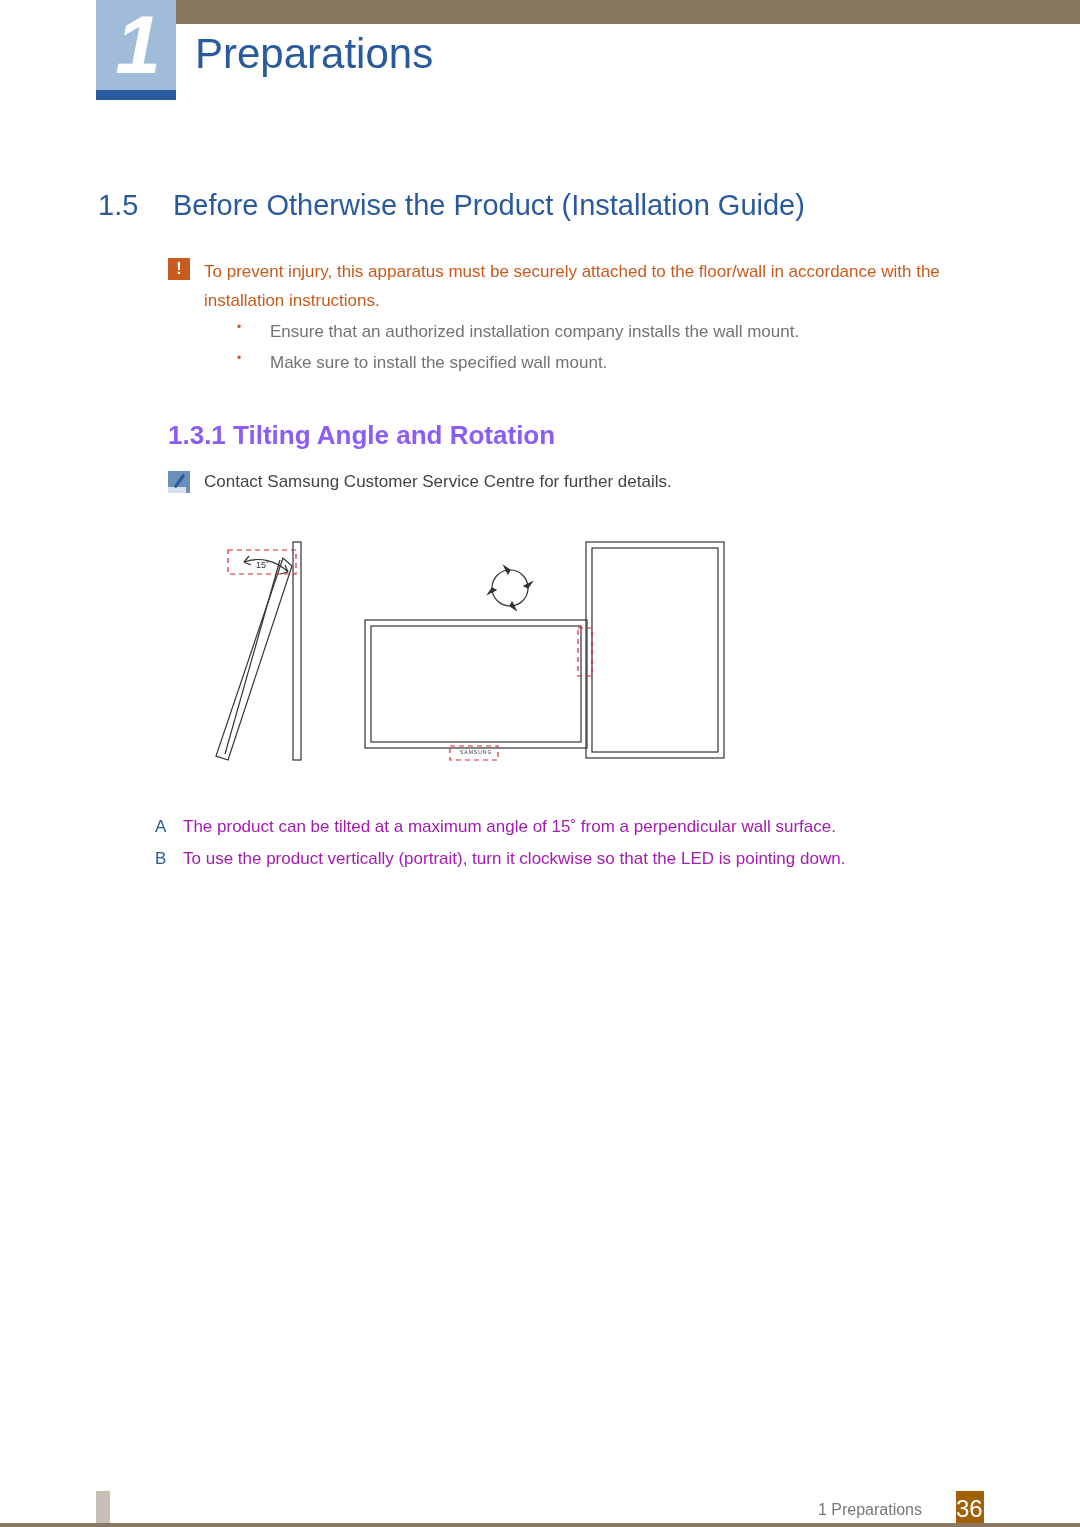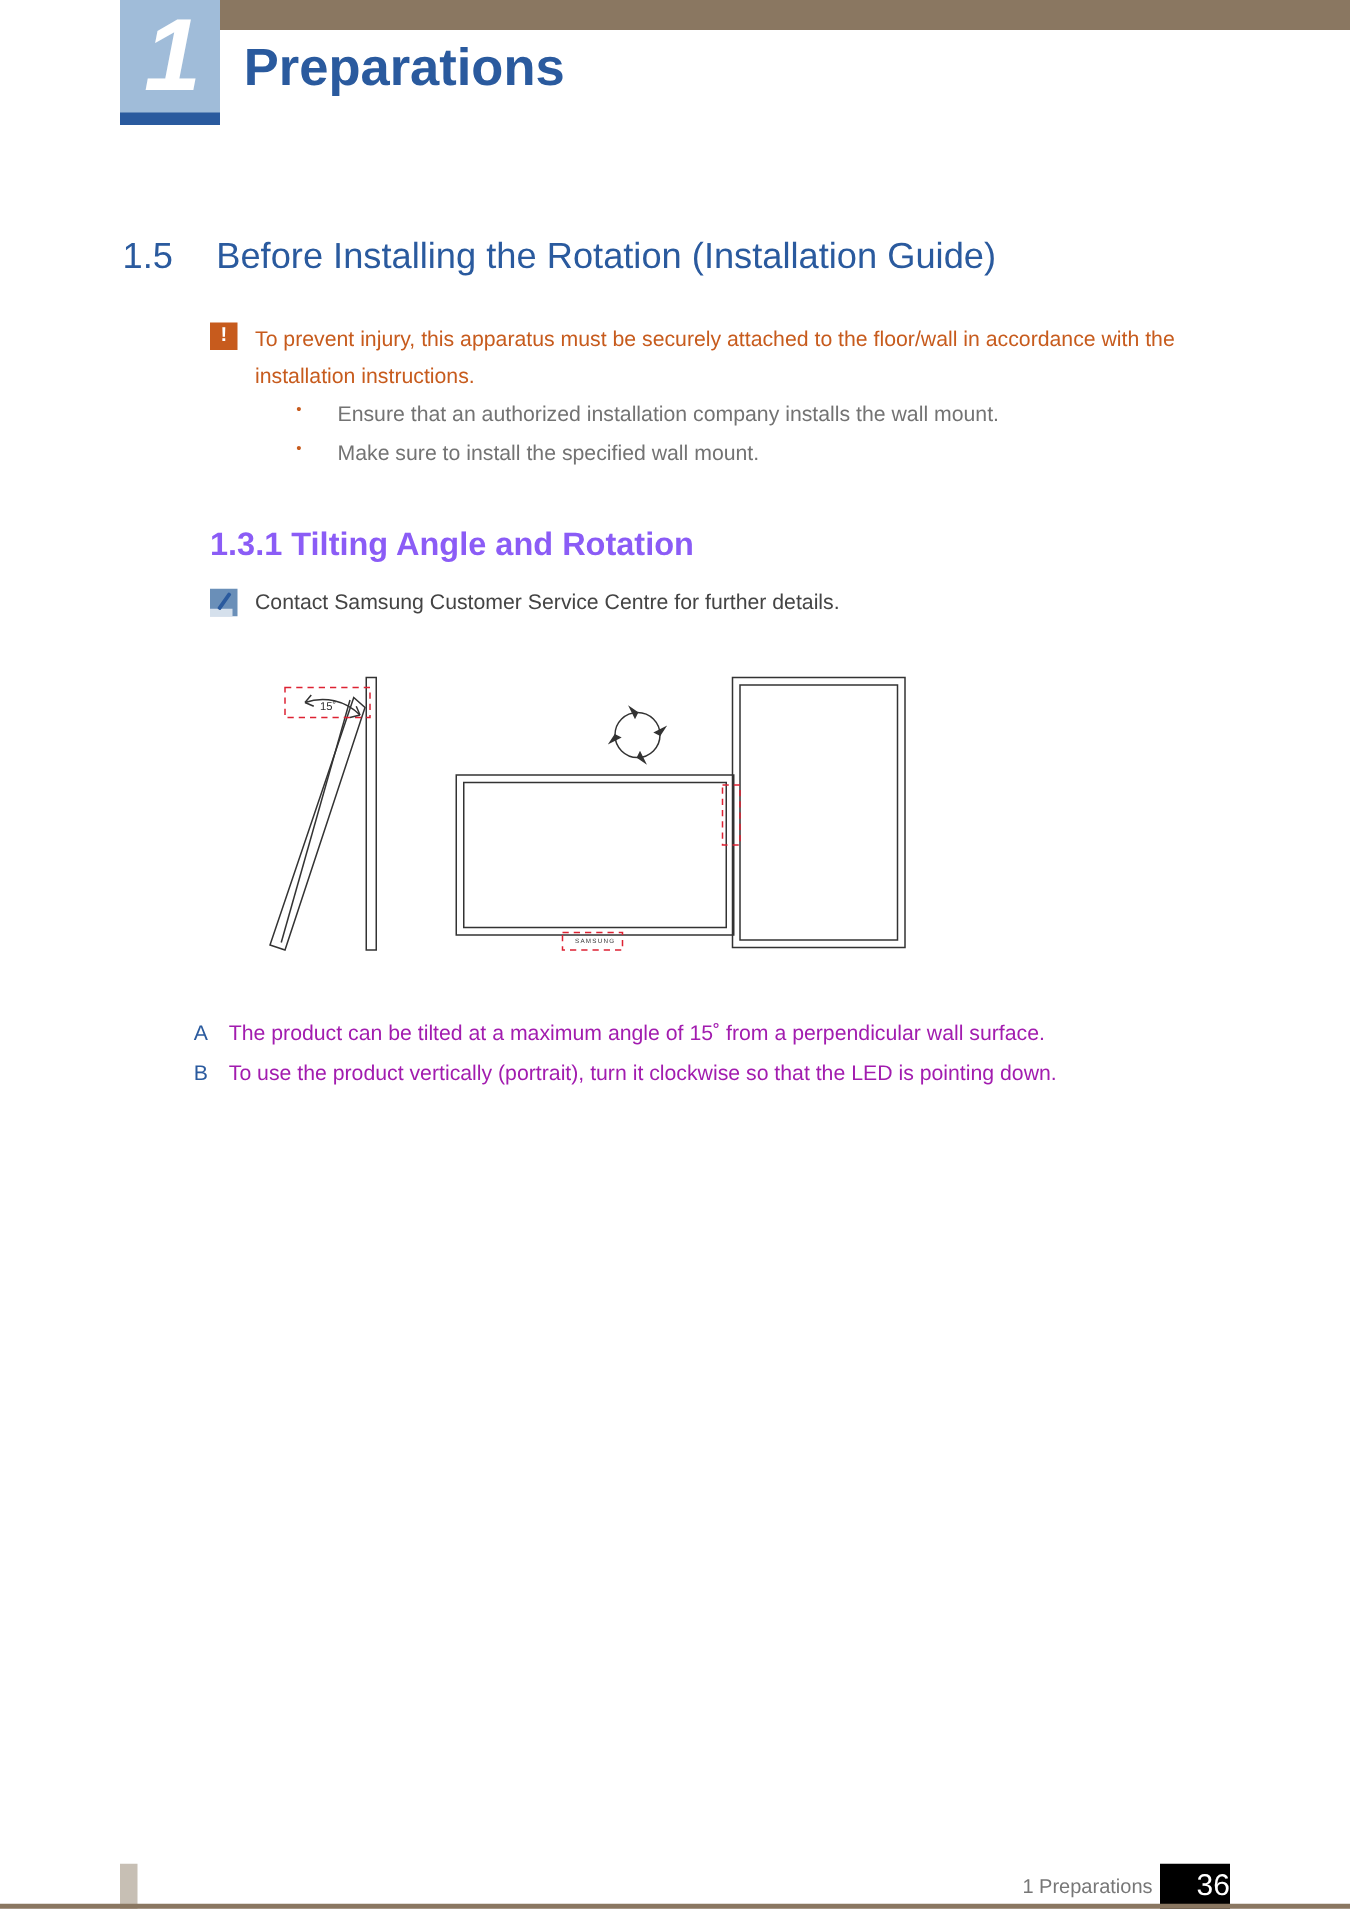--- a/index.html
+++ b/index.html
@@ -32,21 +32,21 @@
     font-weight: bold;
     font-style: italic;
     line-height: 1;
     letter-spacing: -4px;
   }
   .chapter-title {
     position: absolute;
     top: 30px; left: 195px;
     color: #2a5a9e;
     font-size: 42px;
-    font-weight: bold;
+    font-weight: normal;
   }
   .section-num {
     position: absolute;
     top: 189px; left: 98px;
     color: #2a5a9e;
     font-size: 29px;
   }
   .section-title {
     position: absolute;
     top: 189px; left: 173px;
@@ -144,23 +144,23 @@
     bottom: 0; left: 0; right: 0; height: 4px;
     background: #8a7761;
   }
   .footer-left-block {
     position: absolute;
     bottom: 0; left: 96px; width: 14px; height: 36px;
     background: #c7bfb4;
   }
   .footer-page-block {
     position: absolute;
-    bottom: 0; right: 96px; width: 56px; height: 36px;
-    background: #000000;
-    display: flex; align-items: center; justify-content: flex-end;
+    bottom: 0; right: 96px; width: 28px; height: 36px;
+    background: #a16207;
+    display: flex; align-items: center; justify-content: flex-start;
   }
   .footer-page-block span {
     color: #fff; font-size: 24px;
   }
   .footer-crumb {
     position: absolute;
     bottom: 8px; right: 158px;
     color: #777; font-size: 16px;
   }
 </style>
@@ -168,21 +168,21 @@
 <body>
 
 <div class="top-bar"></div>
 
 <div class="chapter-tab">
   <span>1</span>
 </div>
 <div class="chapter-title">Preparations</div>
 
 <div class="section-num">1.5</div>
-<div class="section-title">Before Installing the Rotation (Installation Guide)</div>
+<div class="section-title">Before Otherwise the Product (Installation Guide)</div>
 
 <div class="caution-icon">
     <span>!</span>
   </div>
 <div class="caution-text">To prevent injury, this apparatus must be securely attached to the floor/wall in accordance with the installation instructions.</div>
 <ul class="caution-list">
   <li>Ensure that an authorized installation company installs the wall mount.</li>
   <li>Make sure to install the specified wall mount.</li>
 </ul>
 

